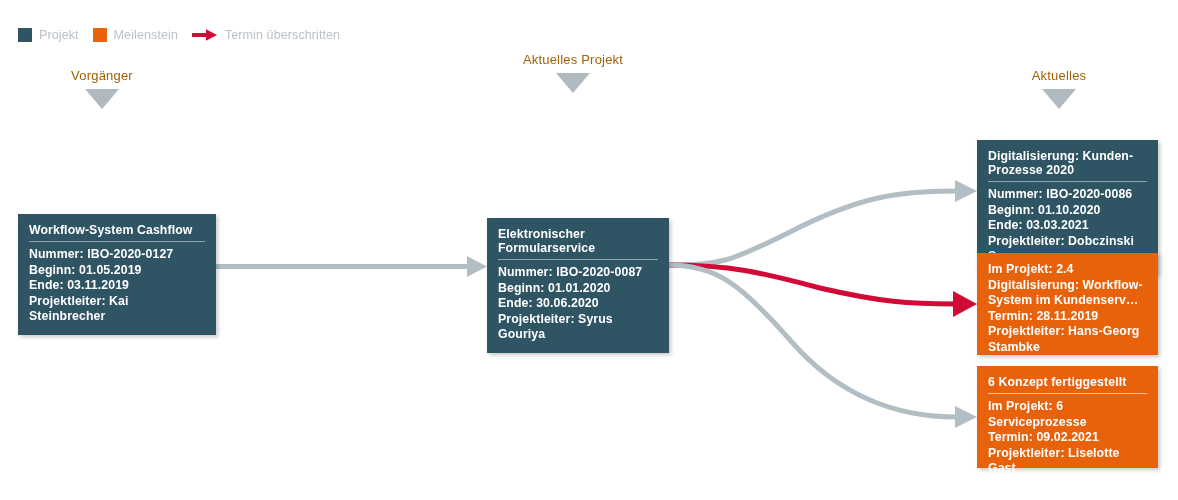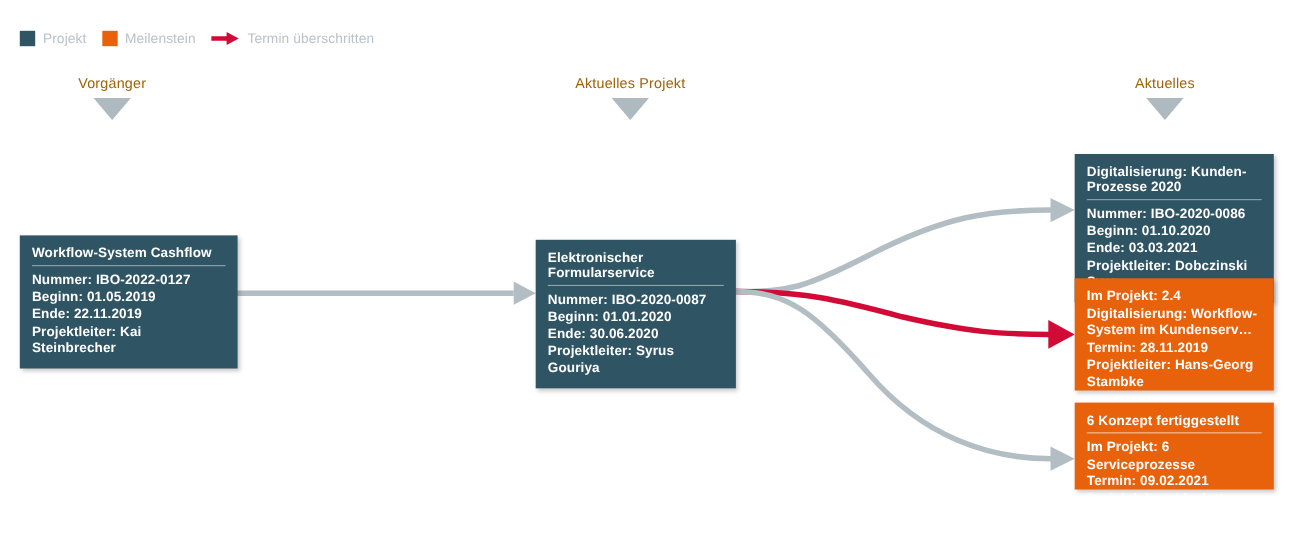--- a/index.html
+++ b/index.html
@@ -69,21 +69,21 @@
     margin-bottom: 6px;
   }
   .col-header .col-caret {
     width: 0;
     height: 0;
     border-left: 17px solid transparent;
     border-right: 17px solid transparent;
     border-top: 20px solid #aeb9c0;
   }
   #col-vorgaenger { left: -18px; top: 68px; }
-  #col-aktuell    { left: 453px; top: 68px; }
+  #col-aktuell    { left: 453px; top: 52px; }
   #col-nachfolger { left: 939px; top: 68px; }
 
   
   #connectors {
     position: absolute;
     left: 0; top: 0;
     width: 1178px;
     height: 500px;
     pointer-events: none;
   }
@@ -115,21 +115,21 @@
     font-weight: bold;
     line-height: 15.5px;
     letter-spacing: .1px;
     white-space: pre-line;
   }
 
   #card-workflow   { left: 18px;  top: 214px; width: 198px; }
   #card-formular   { left: 487px; top: 218px; width: 182px; }
   #card-digital    { left: 977px; top: 140px; width: 181px; }
   #card-abnahme    { left: 977px; top: 253px; width: 181px; height: 102px; }
-  #card-konzept    { left: 977px; top: 366px; width: 181px; height: 79px; }
+  #card-konzept    { left: 977px; top: 366px; width: 181px; height: 102px; }
 </style>
 </head>
 <body>
 
 <div id="legend">
 
   <div class="legend-item">
     <span class="legend-swatch project"></span>
     <span class="legend-label">Projekt</span>
   </div>
@@ -182,23 +182,23 @@
 
   <g>
     <path d="M669 265 C 715 265, 740 283, 790 340 C 840 398, 900 417, 955 417" stroke="#b3bec4" stroke-width="5" fill="none" stroke-linecap="round"></path>
     <path d="M955 406 L977 417 L955 428 Z" fill="#b3bec4"></path>
   </g>
 
 </svg>
 
 <div class="card project" id="card-workflow">
   <div class="card-title">Workflow-System Cashflow</div>
-  <div class="card-row">Nummer: IBO-2022-0127</div>
+  <div class="card-row">Nummer: IBO-2020-0127</div>
   <div class="card-row">Beginn: 01.05.2019</div>
-  <div class="card-row">Ende: 22.11.2019</div>
+  <div class="card-row">Ende: 03.11.2019</div>
   <div class="card-row">Projektleiter: Kai Steinbrecher</div>
 </div>
 
 <div class="card project" id="card-formular">
   <div class="card-title">Elektronischer Formularservice</div>
   <div class="card-row">Nummer: IBO-2020-0087</div>
   <div class="card-row">Beginn: 01.01.2020</div>
   <div class="card-row">Ende: 30.06.2020</div>
   <div class="card-row">Projektleiter: Syrus Gouriya</div>
 </div>

